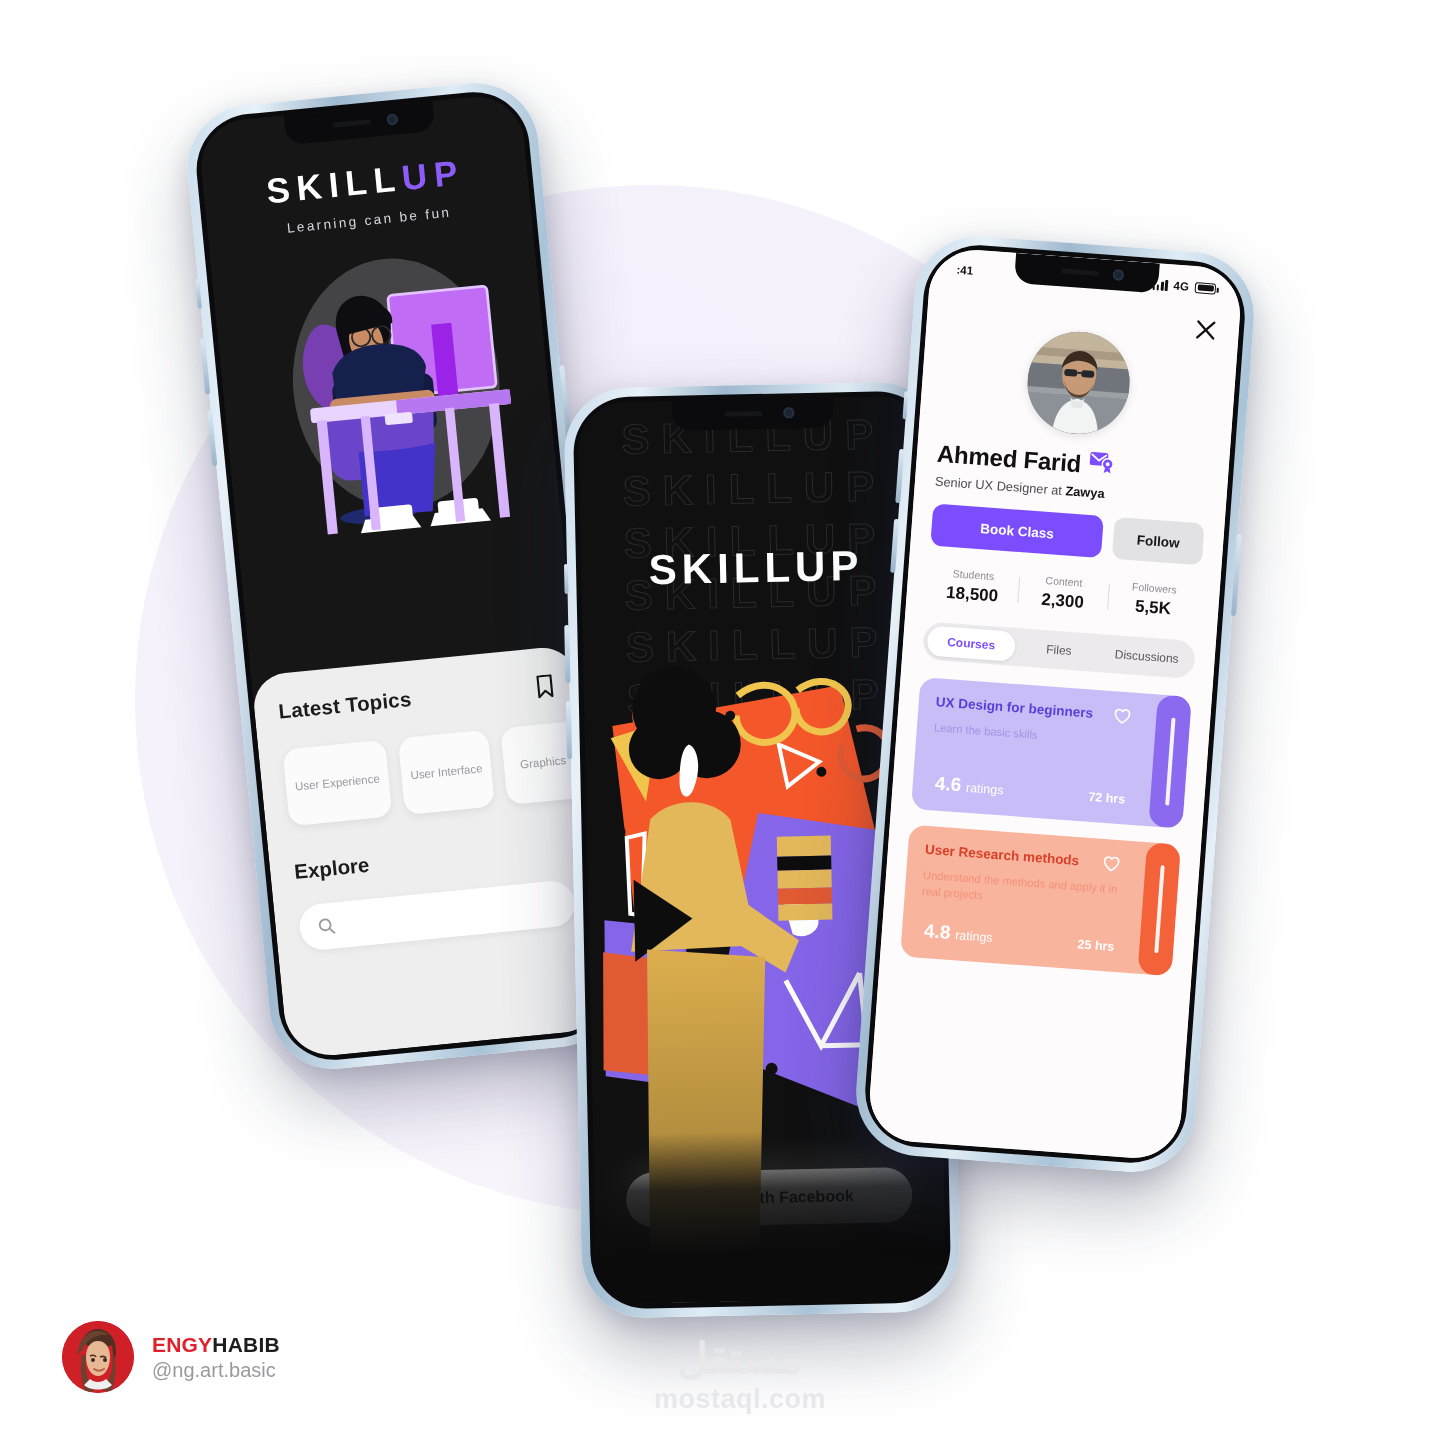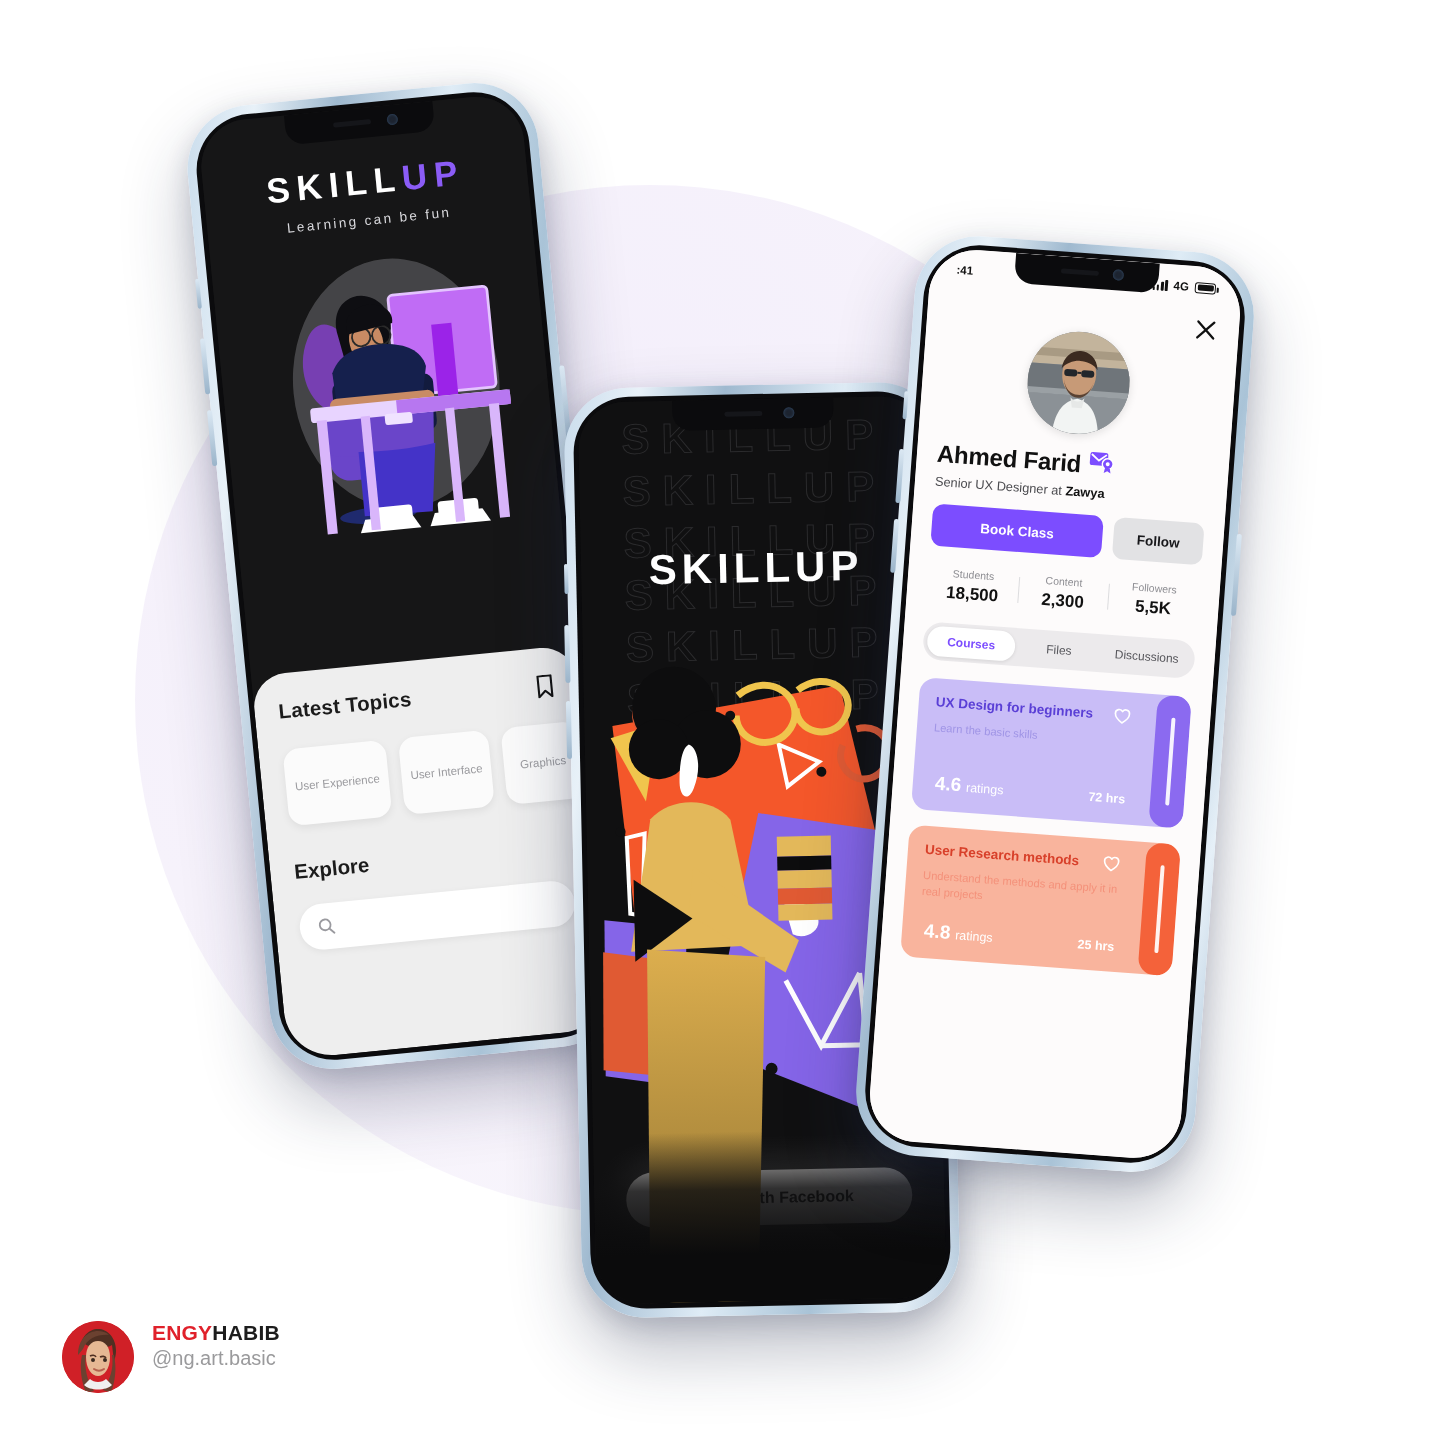--- a/index.html
+++ b/index.html
@@ -205,21 +205,21 @@
   .c-head { display:flex; align-items:flex-start; justify-content:space-between; padding-right:42px; }
   .c-title { font-size:13.5px; font-weight:700; }
   .c-sub { font-size:11.2px; margin-top:6px; line-height:1.4; padding-right:42px; }
   .c-foot { display:flex; align-items:baseline; justify-content:space-between; padding-right:42px; }
   .c-rate { font-size:19px; font-weight:700; color:#fff; }
   .c-rate span { font-size:12.5px; font-weight:400; margin-left:5px; }
   .c-hrs { font-size:12.5px; font-weight:700; color:#fff; }
 
   
   .brand {
-    position:absolute; left:62px; bottom:42px; display:flex; gap:18px; z-index:10;
+    position:absolute; left:62px; bottom:42px; display:flex; align-items:center; gap:18px; z-index:10;
   }
   .brand .ava {
     width:72px; height:72px; border-radius:50%; overflow:hidden; position:relative;
     background:#d02027;
   }
   .brand .txt .l1 { font-size:21px; font-weight:700; color:#1d1d1d; letter-spacing:.2px; }
   .brand .txt .l1 .red { color:#e0212b; }
   .brand .txt .l2 { font-size:20px; color:#9a9a9c; margin-top:2px; }
 
   .watermark {
@@ -559,14 +559,18 @@
         <path d="M52 34c3 14 1 26-3 38l-8-3c7-10 11-22 9-35z" fill="#6b4130"></path>
         <path d="M28 58c4 4 12 4 16 0l6 6c-6 6-22 6-28 0z" fill="#f0f0f0"></path>
       </svg>
     </div>
     <div class="txt">
       <div class="l1"><span class="red">ENGY</span><span>HABIB</span></div>
       <div class="l2">@ng.art.basic</div>
     </div>
   </div>
 
+  <div class="watermark">
+    <div class="ar">مستقل</div>
+    <div class="en">mostaql.com</div>
+  </div>
 
 </div>
 
 </body></html>

